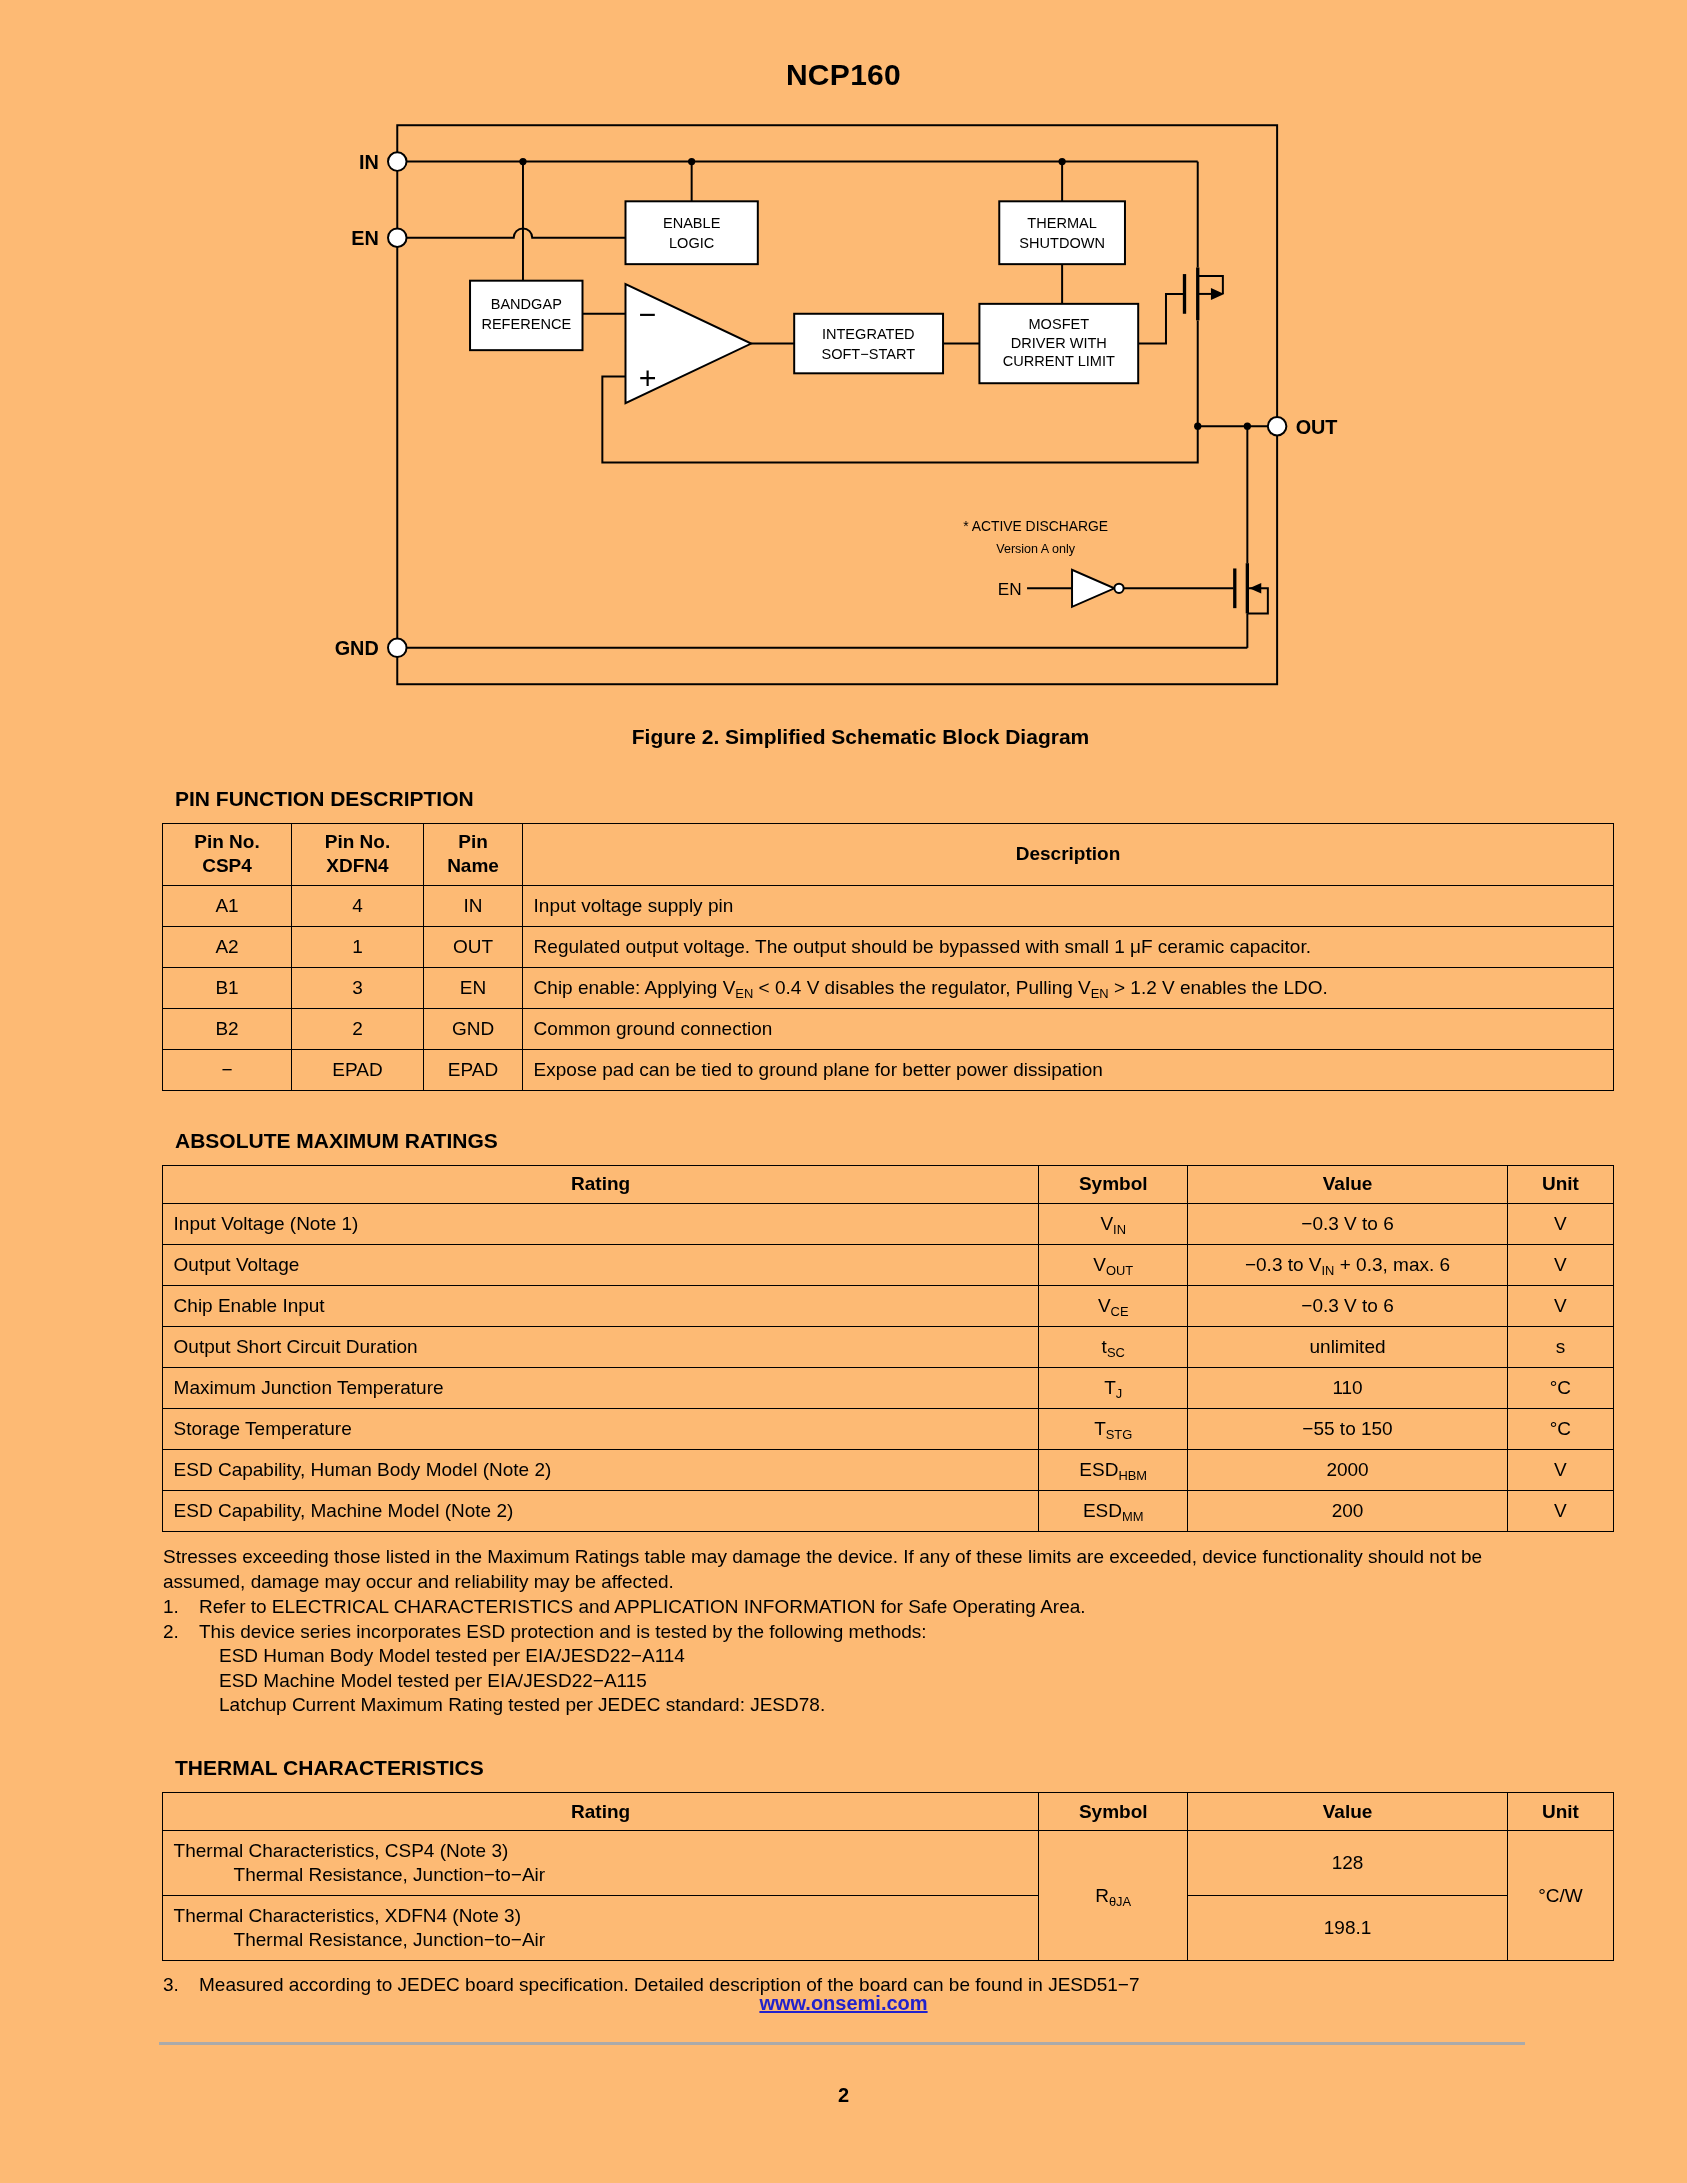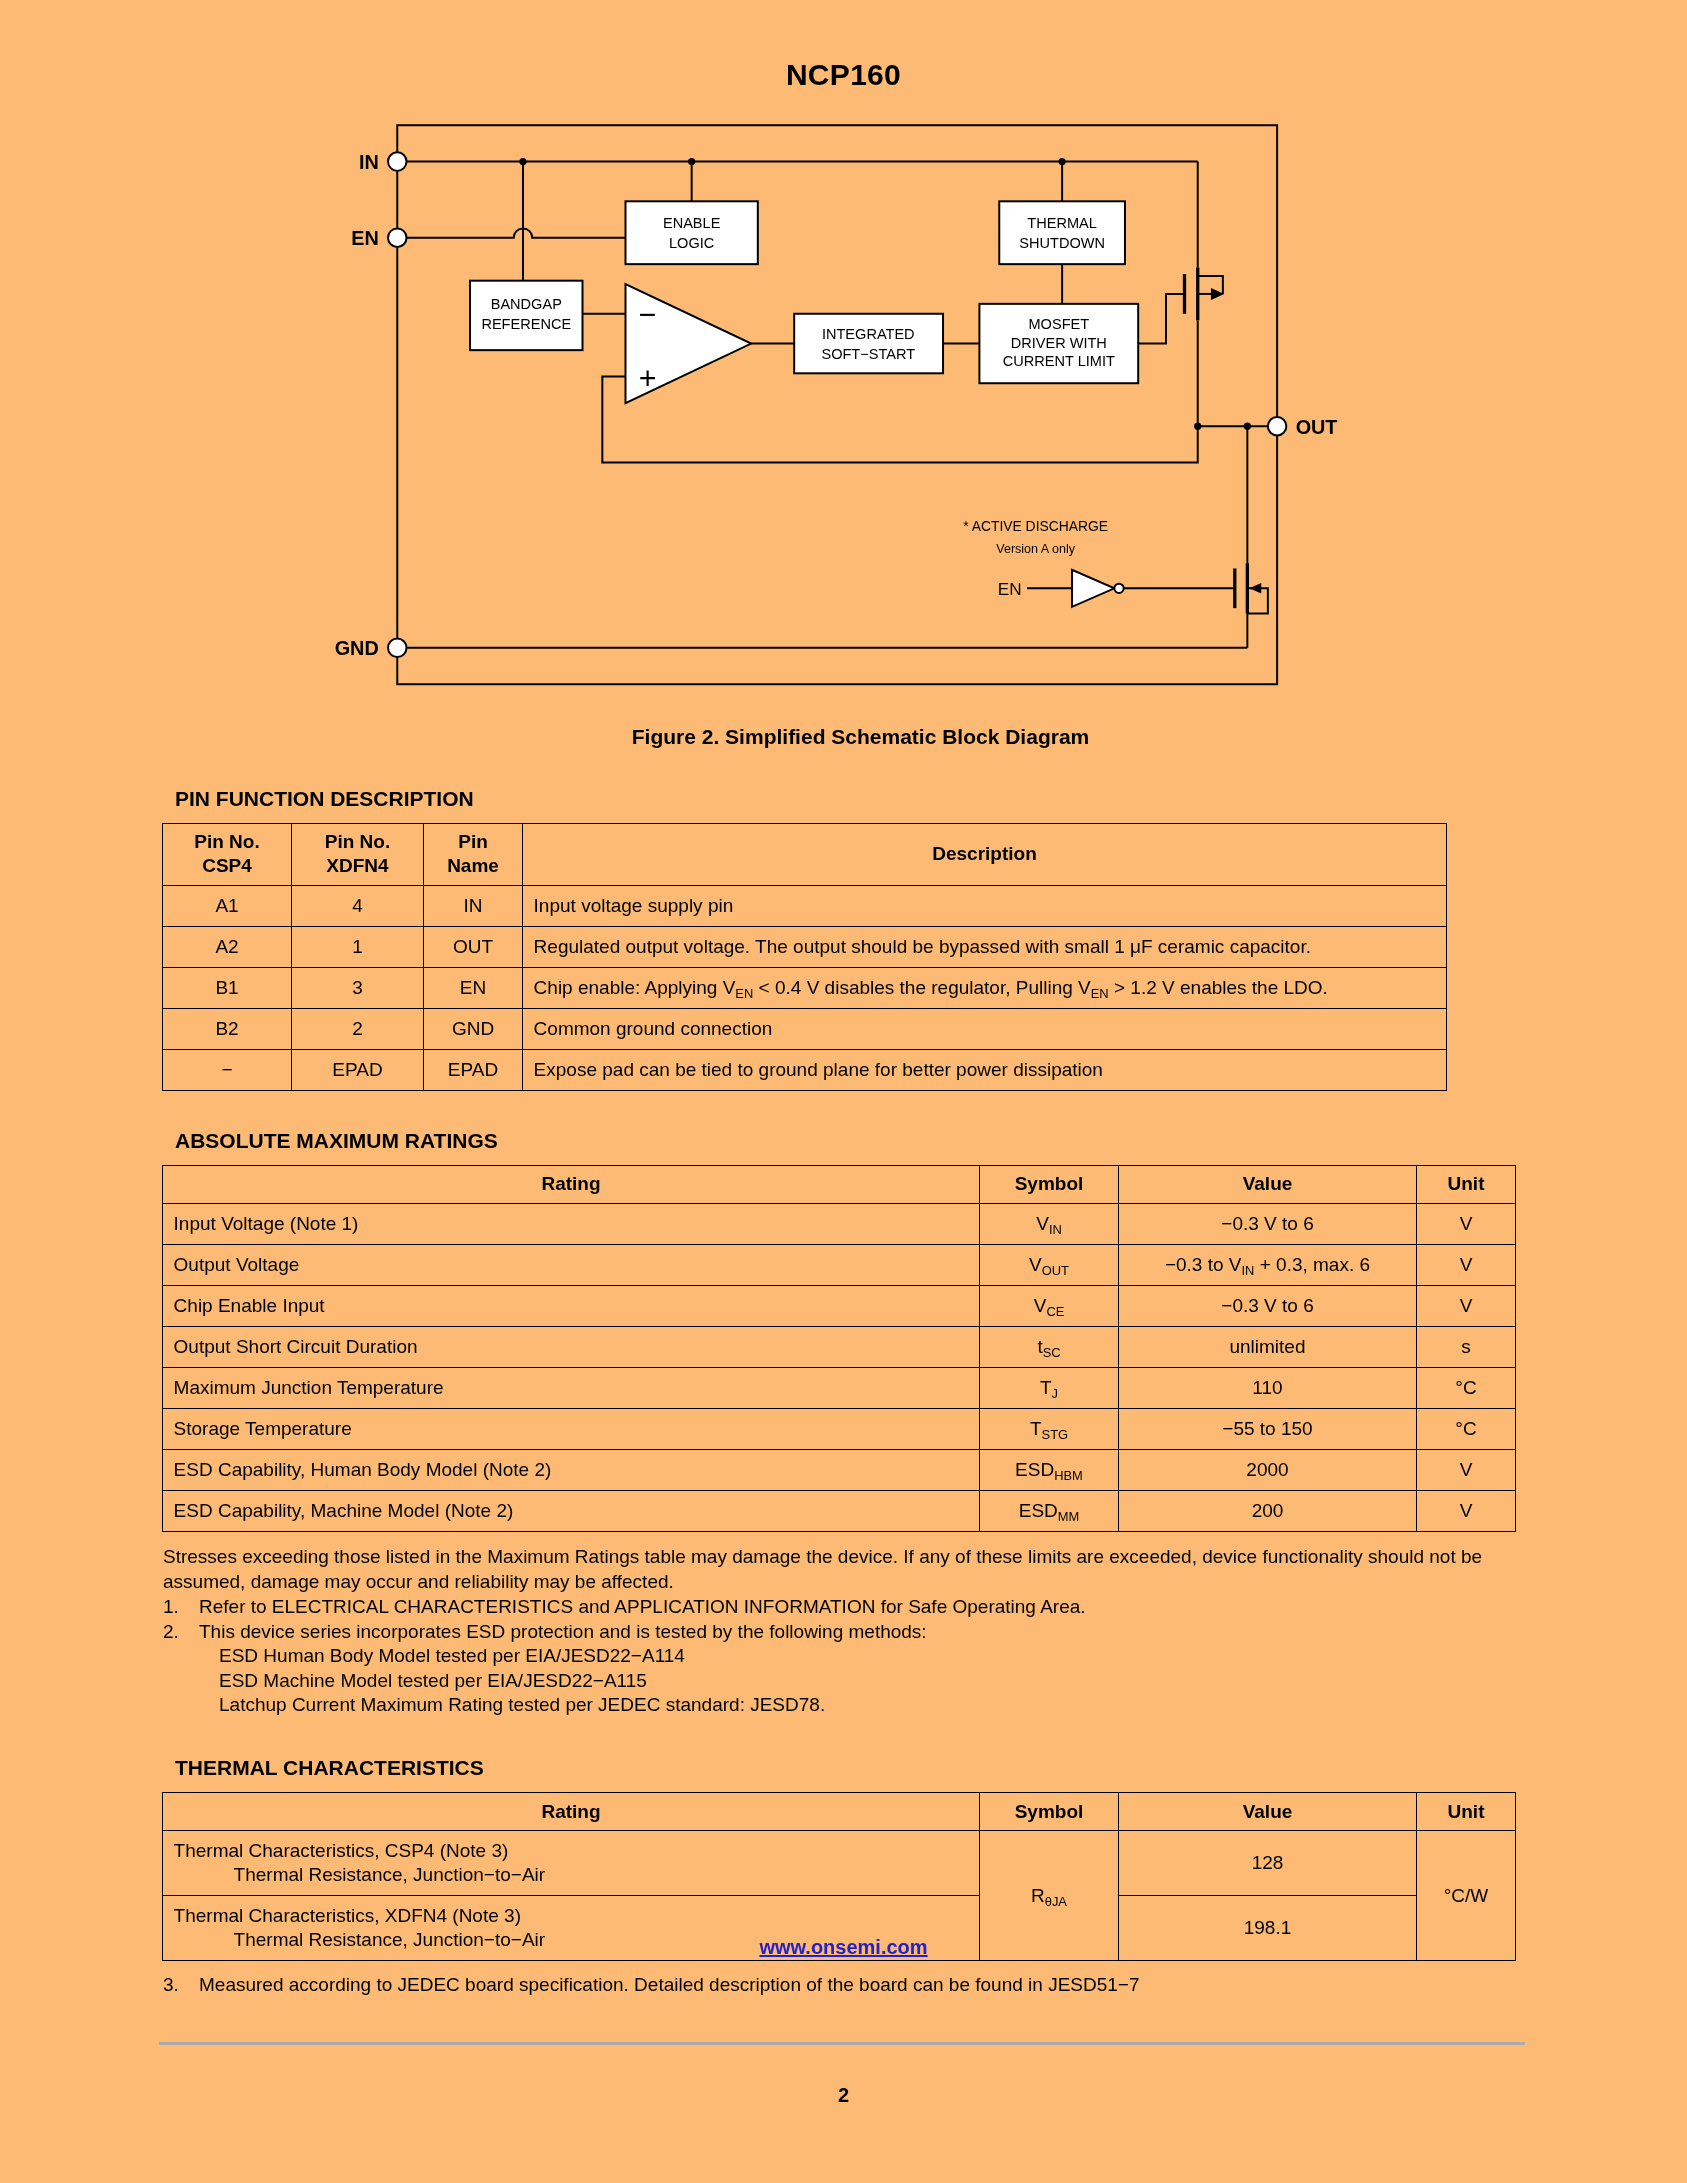--- a/index.html
+++ b/index.html
@@ -14,37 +14,37 @@
   .pin-label { font-size:30px; font-weight:bold; }
   .sign { font-size:46px; }
   .en2 { font-size:26px; }
   .adnote { font-size:21px; }
   .adnote2 { font-size:19px; }
 
   .fig-caption { margin-top:10.6px; text-align:center; font-size:21px; font-weight:bold;padding-left:34px; }
 
   .section-h { margin:38px 0 12px 175px; font-size:21px; font-weight:bold; }
 
-  table.tbl { border-collapse:collapse; table-layout:fixed; margin-left:162px; width:1285px; }
+  table.tbl { border-collapse:collapse; table-layout:fixed; margin-left:162px; width:1452px; }
   table.tbl th, table.tbl td { border:1.3px solid #000; font-size:19px; vertical-align:middle; }
   table.tbl th { font-weight:bold; text-align:center; padding:6.6px 5.3px; line-height:24px; }
   table.tbl td { padding:8px 10.6px; line-height:24px; }
   table.tbl td.c { text-align:center; padding:8px 4px; }
   .ind { padding-left:60px; }
   sub { font-size:68%; line-height:0; vertical-align:-0.28em; }
 
   .notes { margin:13.2px 0 0 163px; width:1356px; font-size:19px; line-height:24.5px; }
   .note-row { display:flex; }
   .note-num { width:36px; flex:0 0 36px; }
   .note-body { flex:1; }
   .note-sub { margin-left:56px; }
   .stress { margin-bottom:1.3px; }
 
   .footer-line { position:absolute; left:159px; width:1366px; top:2042px; height:2.6px; background:#aaaaaa; }
-  .footer-link { position:absolute; top:1936px; left:0; width:100%; text-align:center; font-size:20px; font-weight:bold;
+  .footer-link { position:absolute; top:1992px; left:0; width:100%; text-align:center; font-size:20px; font-weight:bold;
                  color:var(--link-color,#2222cc); text-decoration:underline; }
   .page-num { position:absolute; top:2084px; left:0; width:100%; text-align:center; font-size:20px; font-weight:bold; }
 </style>
 </head>
 <body>
 
 <div class="page">
 
   <div class="doc-title">NCP160</div>
 

